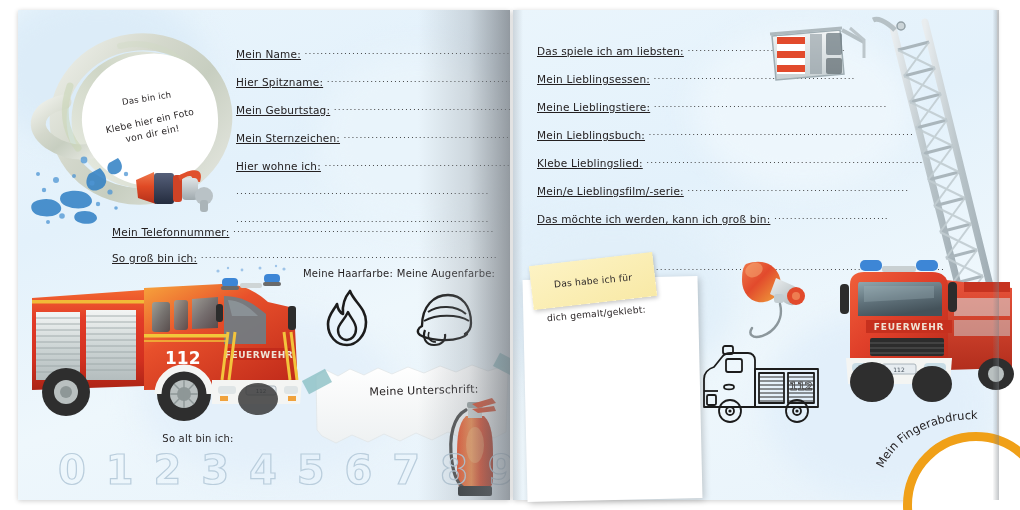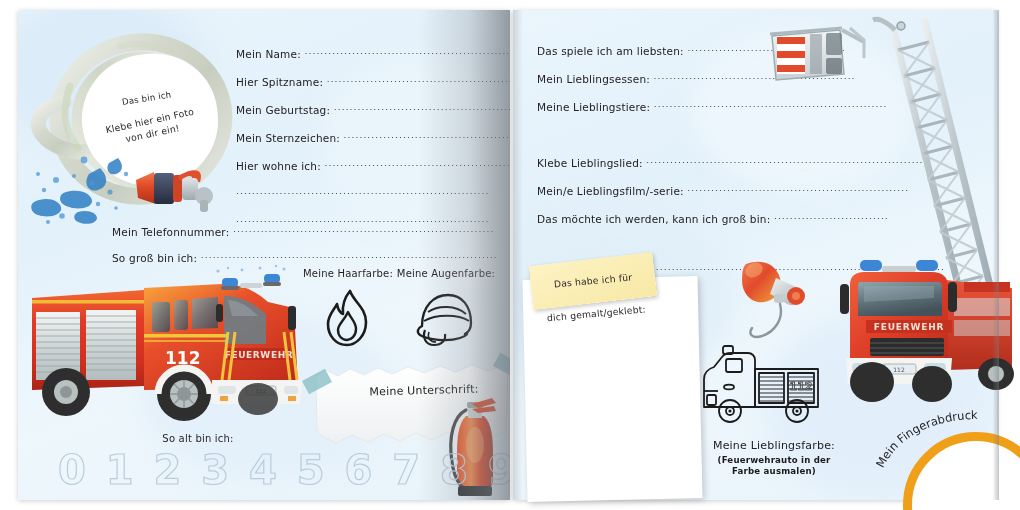--- a/index.html
+++ b/index.html
@@ -24,21 +24,21 @@
   .gutter2{position:absolute;top:10px;left:513px;width:10px;height:490px;
           background:linear-gradient(90deg,rgba(160,166,172,.40) 0%,rgba(160,166,172,0) 100%);
           pointer-events:none;}
   .page-edge-r{position:absolute;top:10px;left:993px;width:6px;height:490px;
           background:linear-gradient(90deg,rgba(150,155,160,.05),rgba(120,126,132,.45));pointer-events:none;}
 
   
   .hw{font-family:"DejaVu Sans",sans-serif;color:#231f20;letter-spacing:.2px;}
 
   .field{position:absolute;white-space:nowrap;font-size:10.5px;color:#242021;}
-  .field .lbl{display:inline-block;}
+  .field .lbl{display:inline-block;text-decoration:underline;}
   .dots{display:inline-block;color:#3b3b3b;letter-spacing:1.1px;font-size:9px;
         vertical-align:2px;overflow:hidden;white-space:nowrap;}
 
   
   .hose-wrap{position:absolute;left:6px;top:14px;width:215px;height:200px;}
   .photo-hole{position:absolute;left:58px;top:30px;width:136px;height:132px;
               background:#ffffff;border-radius:50% 48% 50% 52%;
               transform:rotate(-6deg);}
   .photo-txt{position:absolute;left:60px;top:62px;width:130px;text-align:center;
              transform:rotate(-9deg);}
@@ -418,20 +418,24 @@
       <span class="lbl">Das spiele ich am liebsten:</span>
       <span class="dots">........................................</span>
     </div>
     <div class="field hw" style="left:24px;top:61px;">
       <span class="lbl">Mein Lieblingsessen:</span>
       <span class="dots">...................................................</span>
     </div>
     <div class="field hw" style="left:24px;top:89px;">
       <span class="lbl">Meine Lieblingstiere:</span>
       <span class="dots">...........................................................</span>
+    </div>
+    <div class="field hw" style="left:24px;top:117px;">
+      <span class="lbl">Mein Lieblingsbuch:</span>
+      <span class="dots">...................................................................</span>
     </div>
     <div class="field hw" style="left:24px;top:145px;">
       <span class="lbl">Klebe Lieblingslied:</span>
       <span class="dots">........................................................................</span>
     </div>
     <div class="field hw" style="left:24px;top:173px;">
       <span class="lbl">Mein/e Lieblingsfilm/-serie:</span>
       <span class="dots">........................................................</span>
     </div>
     <div class="field hw" style="left:24px;top:201px;">
@@ -593,27 +597,20 @@
         <circle cx="30" cy="66" r="11"></circle>
           <circle cx="30" cy="66" r="4"></circle>
         <circle cx="97" cy="66" r="11"></circle>
           <circle cx="97" cy="66" r="4"></circle>
       </g>
       <circle cx="30" cy="66" r="1.6" fill="#1c1c1c"></circle>
       <circle cx="97" cy="66" r="1.6" fill="#1c1c1c"></circle>
     </svg>
   </div>
 
-  <div class="lf">
-    <span class="a hw">Meine Lieblingsfarbe:</span>
-    <span class="b hw">
-      <span>(Feuerwehrauto in der</span><br>
-      <span>Farbe ausmalen)</span>
-    </span>
-  </div>
 
   <div style="position:absolute;left:836px;top:258px;">
     <svg width="180" height="160" viewBox="0 0 180 160">
       <defs>
         <linearGradient id="fcab" x1="0" y1="0" x2="1" y2="1">
           <stop offset="0%" stop-color="#f0603a"></stop>
             <stop offset="45%" stop-color="#e0402a"></stop>
           <stop offset="100%" stop-color="#bb2b1b"></stop>
         </linearGradient>
         <linearGradient id="fglass" x1="0" y1="0" x2="0.4" y2="1">

